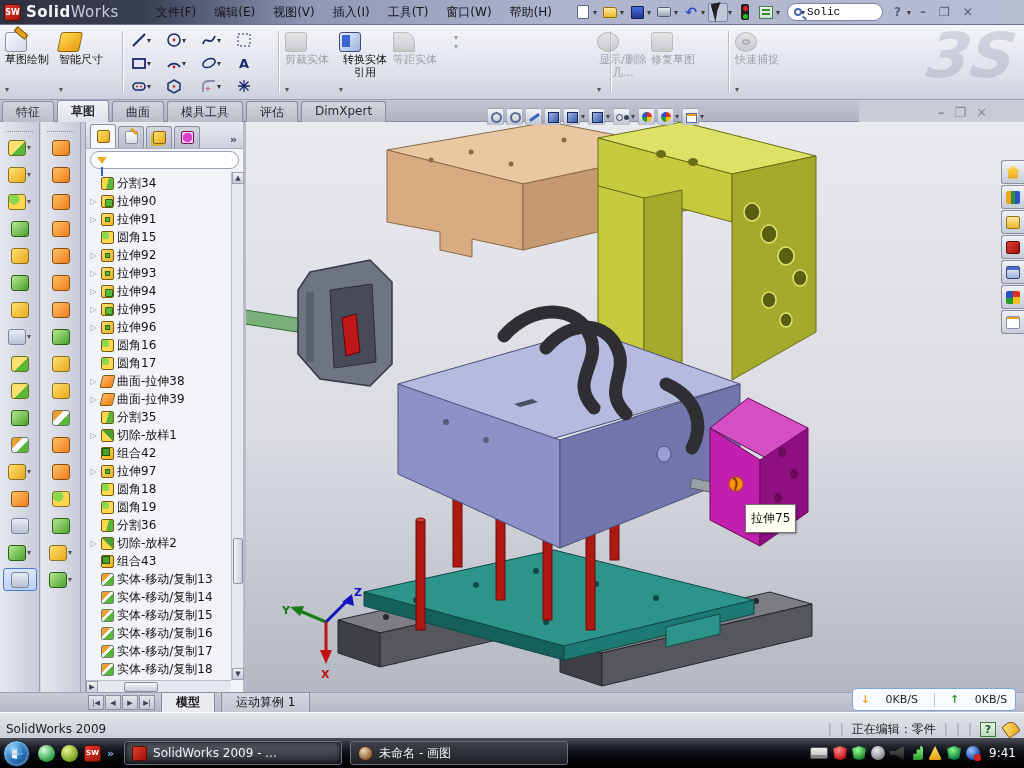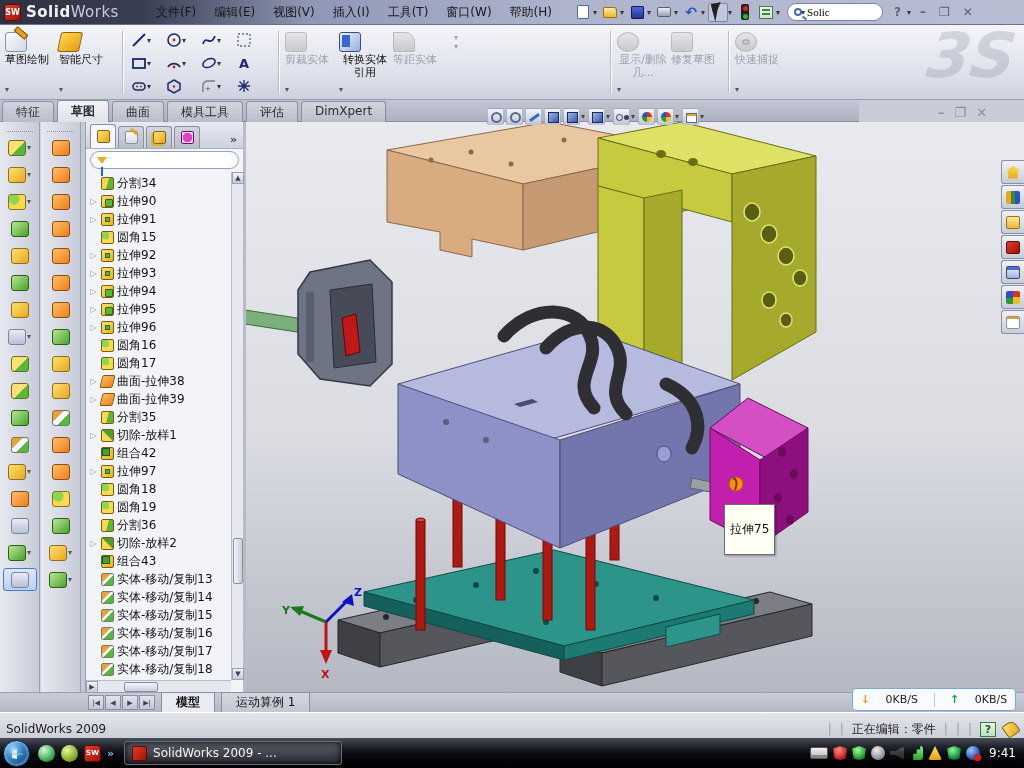--- a/index.html
+++ b/index.html
@@ -26,21 +26,21 @@
   .ico-print{width:14px;height:10px;background:linear-gradient(#eceff5,#9aa2b4);border:1px solid #5a6275;border-radius:2px}
   .ico-undo{color:#2a50c8;font-size:14px;font-weight:bold;line-height:1}
   .ico-cursor{width:0;height:0;border-left:5px solid #222;border-right:5px solid transparent;border-bottom:11px solid transparent;border-top:7px solid #222;transform:rotate(-14deg);background:transparent}
   .ico-traffic{width:8px;height:16px;background:#222;border-radius:2px;display:flex;flex-direction:column;align-items:center;justify-content:space-around}
   .ico-traffic i{width:5px;height:5px;border-radius:50%;display:block}
   .ico-list{width:14px;height:13px;background:linear-gradient(#eef4ee,#cfe2cf);border:1px solid #4a7a4a;position:relative}
   .ico-list::after{content:"";position:absolute;left:2px;top:2px;right:2px;height:2px;background:#3a8a3a;box-shadow:0 4px 0 #3a8a3a}
   .searchbox{display:flex;align-items:center;background:#fff;border:1px solid #7a86a8;border-radius:9px;height:18px;padding:0 6px;margin:0 4px;width:96px}
   .mag{width:8px;height:8px;border:2px solid #4a6ab0;border-radius:50%;position:relative;flex:none}
   .mag::after{content:"";position:absolute;width:5px;height:2px;background:#4a6ab0;transform:rotate(40deg);left:6px;top:7px}
-  .searchbox input{border:none;outline:none;width:56px;font-size:11px;font-family:Liberation Serif, serif;background:transparent}
+  .searchbox input{border:none;outline:none;width:56px;font-size:11px;font-family:Liberation Mono, monospace;background:transparent}
   .winglyph{color:#5a6176;font-weight:bold;font-size:12px;padding:0 6px}
 
   
   #ribbon{position:absolute;left:0;top:25px;width:1024px;height:75px;
     background:linear-gradient(#f4f5f9,#dde0ea 70%,#cdd1de);border-bottom:1px solid #9aa0b4;overflow:hidden}
   #watermark{position:absolute;right:8px;top:-6px;font-size:62px;font-style:italic;font-weight:bold;color:rgba(100,110,140,.22);transform:skewX(-8deg);pointer-events:none}
   .rgroup{position:absolute;top:2px;height:70px;display:flex;align-items:flex-start}
   .rsep{position:absolute;top:6px;width:1px;height:62px;background:#b6bac8;box-shadow:1px 0 0 #fff}
   .bigbtn{width:54px;height:70px;display:flex;flex-direction:column;align-items:flex-start;padding-top:4px;border:1px solid transparent;border-radius:3px;text-align:center;line-height:1.15;font-size:11px}
   .bigbtn .bico{width:22px;height:20px;margin-bottom:2px;border-radius:3px}
@@ -128,21 +128,21 @@
   .vsb .up{top:0}.vsb .down{bottom:0}
   .vthumb{position:absolute;left:1px;width:10px;height:46px;top:72%;background:linear-gradient(90deg,#f4f5f9,#c9cdd9);border:1px solid #8a90a4;border-radius:2px}
   .hsb{position:absolute;left:0;right:12px;bottom:0;height:12px;background:#e6e8ef;border-top:1px solid #b8bcc8}
   .hsb .left{left:0;top:0}.hsb .right{right:0;top:0}
   .hthumb{position:absolute;top:1px;height:10px;width:34px;left:26%;background:linear-gradient(#f4f5f9,#c9cdd9);border:1px solid #8a90a4;border-radius:2px}
 
   
   #viewport{position:absolute;left:246px;top:122px;width:778px;height:570px;overflow:hidden;
     background:linear-gradient(#e9eaee 0%,#dadce2 55%,#b4b8c2 100%)}
   #model{position:absolute;left:0;top:0}
-  #vtooltip{position:absolute;left:478px;top:382px;background:#fffff4;border:1px solid #707070;box-shadow:1px 1px 2px rgba(0,0,0,.35);padding:16px 5px;font-size:12px}
+  #vtooltip{position:absolute;left:499px;top:382px;background:#fffff4;border:1px solid #707070;box-shadow:1px 1px 2px rgba(0,0,0,.35);padding:5px 5px;font-size:12px}
   
   #headsup{position:absolute;left:487px;top:105px;height:22px;display:flex;align-items:center;gap:2px;z-index:30}
   .hu{width:17px;height:17px;border-radius:2px;border:1px solid rgba(90,100,130,.35);background:linear-gradient(#f2f4f8,#c2c8d6);position:relative}
   .hu.m-ring::after{content:"";position:absolute;left:3px;top:3px;width:7px;height:7px;border:2px solid #5a6a90;border-radius:50%}
   .hu.m-wand::after{content:"";position:absolute;left:3px;top:7px;width:11px;height:3px;background:#3a66c0;transform:rotate(-35deg)}
   .hu.m-cube::after{content:"";position:absolute;left:3px;top:3px;width:9px;height:9px;background:linear-gradient(135deg,#9ab4e8,#3a5aa8);border:1px solid #1a2a58}
   .hu.m-glasses::after{content:"";position:absolute;left:2px;top:5px;width:5px;height:5px;border:1px solid #3a4258;border-radius:50%;box-shadow:7px 0 0 -1px #3a4258}
   .hu.m-ball::after{content:"";position:absolute;left:3px;top:3px;width:10px;height:10px;border-radius:50%;background:conic-gradient(#e03020 0 25%,#f0c020 0 50%,#2a9a30 0 75%,#2a50c8 0)}
   .hu.m-sheet::after{content:"";position:absolute;left:3px;top:4px;width:9px;height:8px;background:#fff;border:1px solid #5a6a90;box-shadow:inset 0 2px 0 #e8a020}
   .hudd{font-size:8px;color:#444;margin:0 1px}
@@ -388,21 +388,21 @@
     </div>
 
     <div class="rgroup" style="left:452px">
       <div class="stack-dd">
           <span>▾</span>
           <span>▾</span>
         </div>
     </div>
     <div class="rsep" style="left:610px"></div>
 
-    <div class="rgroup" style="left:616px">
+    <div class="rgroup" style="left:596px">
       <div class="bigbtn disabled">
         <span class="bico disp"></span>
         <span>显示/删除几...</span>
         <span class="dda">▾</span>
       </div>
       <div class="bigbtn disabled">
         <span class="bico repair"></span>
         <span>修复草图</span>
       </div>
     </div>
@@ -1068,20 +1068,24 @@
     <span class="ql ql-x"></span>
     <span class="ql ql-sw">SW</span>
     <span class="qlchev">»</span>
     <div id="taskbuttons" style="display:flex">
 
         <div class="taskbtn active">
           <span class="tb-sw ic"></span>
           <span>SolidWorks 2009 - ...</span>
         </div>
 
+        <div class="taskbtn">
+          <span class="tb-paint"></span>
+          <span>未命名 - 画图</span>
+        </div>
       </div>
     <div id="tray">
       <span class="kbd"></span>
       <span class="tray-ic t-shield1"></span>
       <span class="tray-ic t-shield2"></span>
       <span class="tray-ic t-badge"></span>
       <span class="tray-ic t-spk"></span>
       <span class="tray-ic t-sig"></span>
       <span class="tray-ic t-warn"></span>
       <span class="tray-ic t-shield3"></span>

